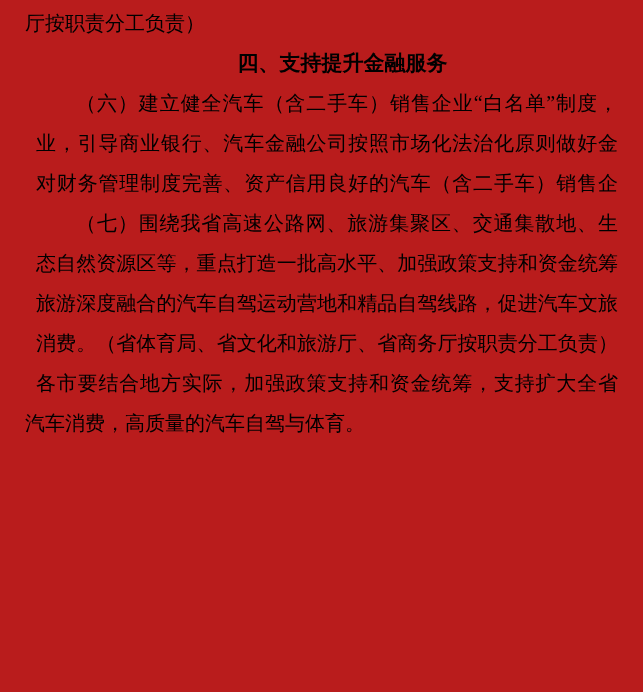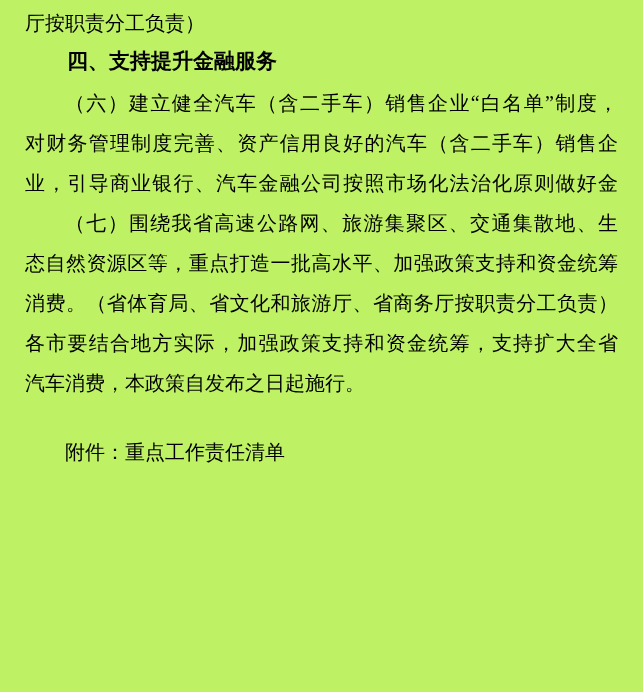--- a/index.html
+++ b/index.html
@@ -4,21 +4,21 @@
 <style>
   html, body {
     margin: 0;
     padding: 0;
     background: #ffffff;
   }
   .page {
     position: relative;
     width: 643px;
     height: 692px;
-    background: #bef264;
+    background: #b91c1c;
     color: #000000;
     box-sizing: border-box;
     padding: 3px 25px 0 25px;
     overflow: hidden;
     font-family: "Liberation Serif", "DejaVu Serif", serif;
   }
   .ln {
     margin: 0;
     padding: 0;
     font-size: 20px;
@@ -26,41 +26,43 @@
     color: #000000;
     text-align: left;
     white-space: normal;
   }
   .ind {
     text-indent: 2em;
   }
   .just {
     text-align: justify;
     text-align-last: justify;
+    margin-left: 11px;
   }
   .head {
-    font-family: Liberation Mono, monospace;
+    font-family: Liberation Serif, serif;
     font-weight: 700;
     font-size: 21px;
     line-height: 40px;
     text-indent: 2em;
+    text-align: center;
   }
   .spacer {
     height: 29px;
   }
 </style>
 </head>
 <body>
 
 <div class="page">
   <p class="ln">厅按职责分工负责）</p>
   <p class="ln head">四、支持提升金融服务</p>
   <p class="ln ind just">（六）建立健全汽车（含二手车）销售企业“白名单”制度，</p>
+  <p class="ln just">业，引导商业银行、汽车金融公司按照市场化法治化原则做好金</p>
   <p class="ln just">对财务管理制度完善、资产信用良好的汽车（含二手车）销售企</p>
-  <p class="ln just">业，引导商业银行、汽车金融公司按照市场化法治化原则做好金</p>
   <p class="ln ind just">（七）围绕我省高速公路网、旅游集聚区、交通集散地、生</p>
   <p class="ln just">态自然资源区等，重点打造一批高水平、加强政策支持和资金统筹</p>
+  <p class="ln just">旅游深度融合的汽车自驾运动营地和精品自驾线路，促进汽车文旅</p>
   <p class="ln just">消费。（省体育局、省文化和旅游厅、省商务厅按职责分工负责）</p>
   <p class="ln just">各市要结合地方实际，加强政策支持和资金统筹，支持扩大全省</p>
-  <p class="ln">汽车消费，本政策自发布之日起施行。</p>
+  <p class="ln">汽车消费，高质量的汽车自驾与体育。</p>
   <div class="spacer"></div>
-  <p class="ln ind">附件：重点工作责任清单</p>
 </div>
 
 </body></html>

